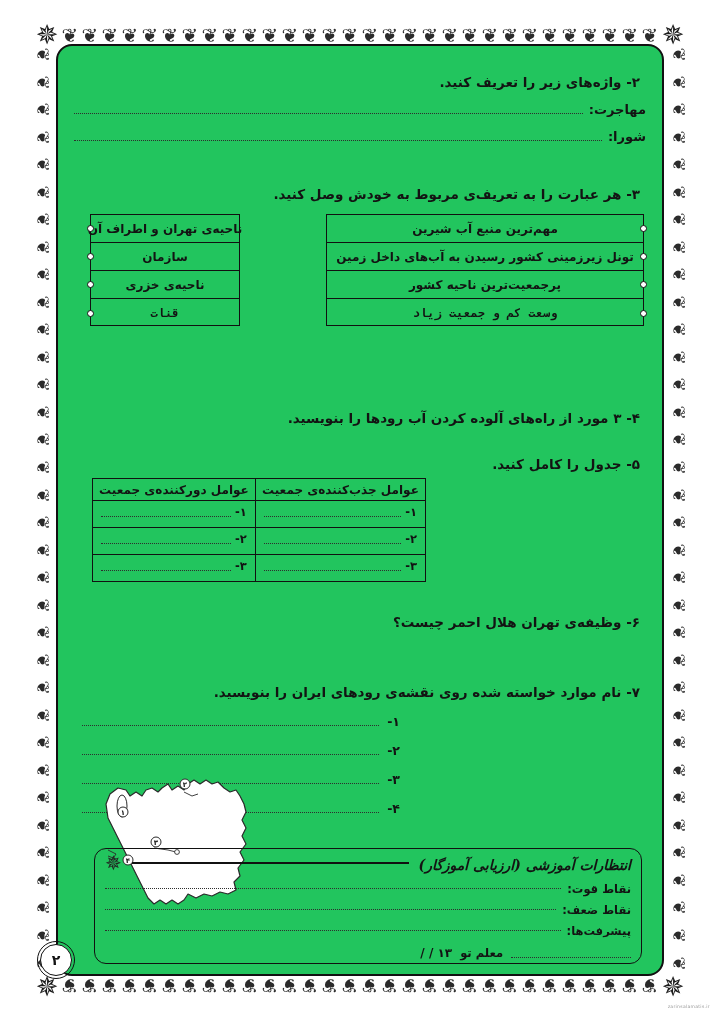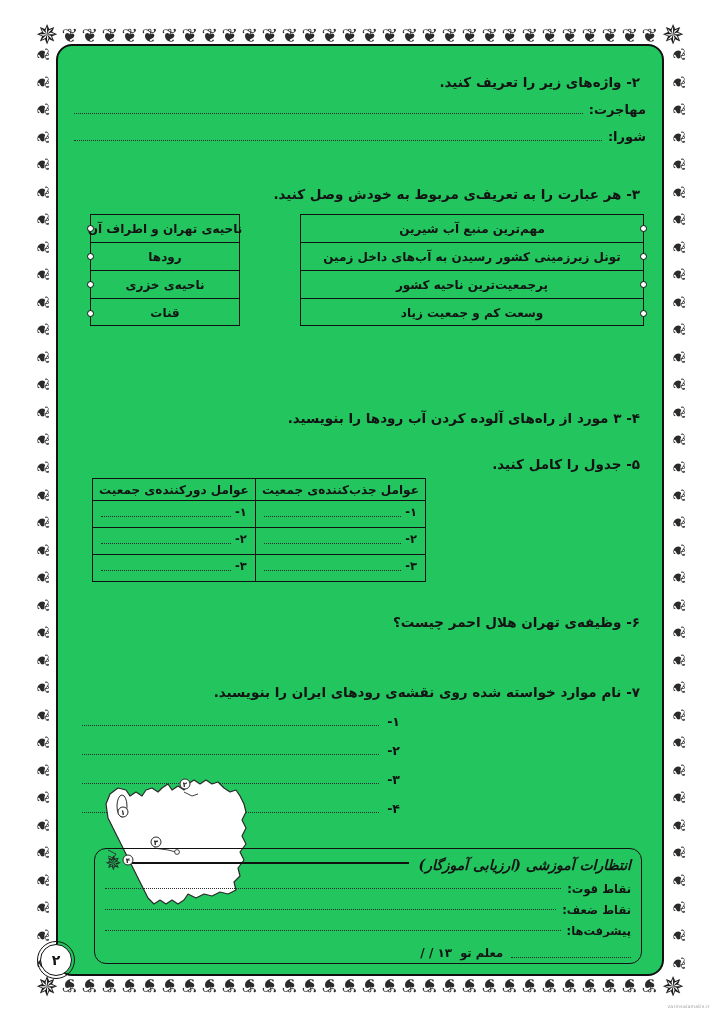--- a/index.html
+++ b/index.html
@@ -66,28 +66,28 @@
   .fieldlabel{
     font-weight:bold;font-size:13px;white-space:nowrap;flex:0 0 auto;
   }
   .fieldrow .dotline{flex:1 1 auto;margin-bottom:3px;}
 
   
   .match-wrap{position:relative;margin-top:12px;height:112px;}
   .mbox{
     position:absolute;border:1.6px solid #111;box-sizing:border-box;
   }
-  .mbox.right{right:2px;width:344px;top:0;height:112px;}
+  .mbox.right{right:2px;width:318px;top:0;height:112px;}
   .mbox.left{left:16px;width:150px;top:0;height:112px;}
   .mrow{
     height:28px;display:flex;align-items:center;justify-content:center;
     font-size:12px;font-weight:bold;border-bottom:1px solid #111;
     box-sizing:border-box;position:relative;white-space:nowrap;
   }
-  .mrow:last-child{border-bottom:none;}
+  .mrow:last-child{border-bottom:none;font-family:Liberation Mono, monospace;}
   .dot{
     position:absolute;width:7px;height:7px;border:1.3px solid #111;
     border-radius:50%;background:#fff;box-sizing:border-box;
   }
   .mbox.right .dot{right:-4px;}
   .mbox.left .dot{left:-4px;}
 
   
   .tbl{
     position:absolute;left:18px;top:0;width:334px;
@@ -356,21 +356,21 @@
             </div>
           </div>
 
           <div class="mbox left">
             <div class="mrow">
               <span class="dot"></span>
               <span>ناحیه‌ی تهران و اطراف آن</span>
             </div>
             <div class="mrow">
               <span class="dot"></span>
-              <span>رودها</span>
+              <span>سازمان</span>
             </div>
             <div class="mrow">
               <span class="dot"></span>
               <span>ناحیه‌ی خزری</span>
             </div>
             <div class="mrow">
               <span class="dot"></span>
               <span>قنات</span>
             </div>
           </div>

